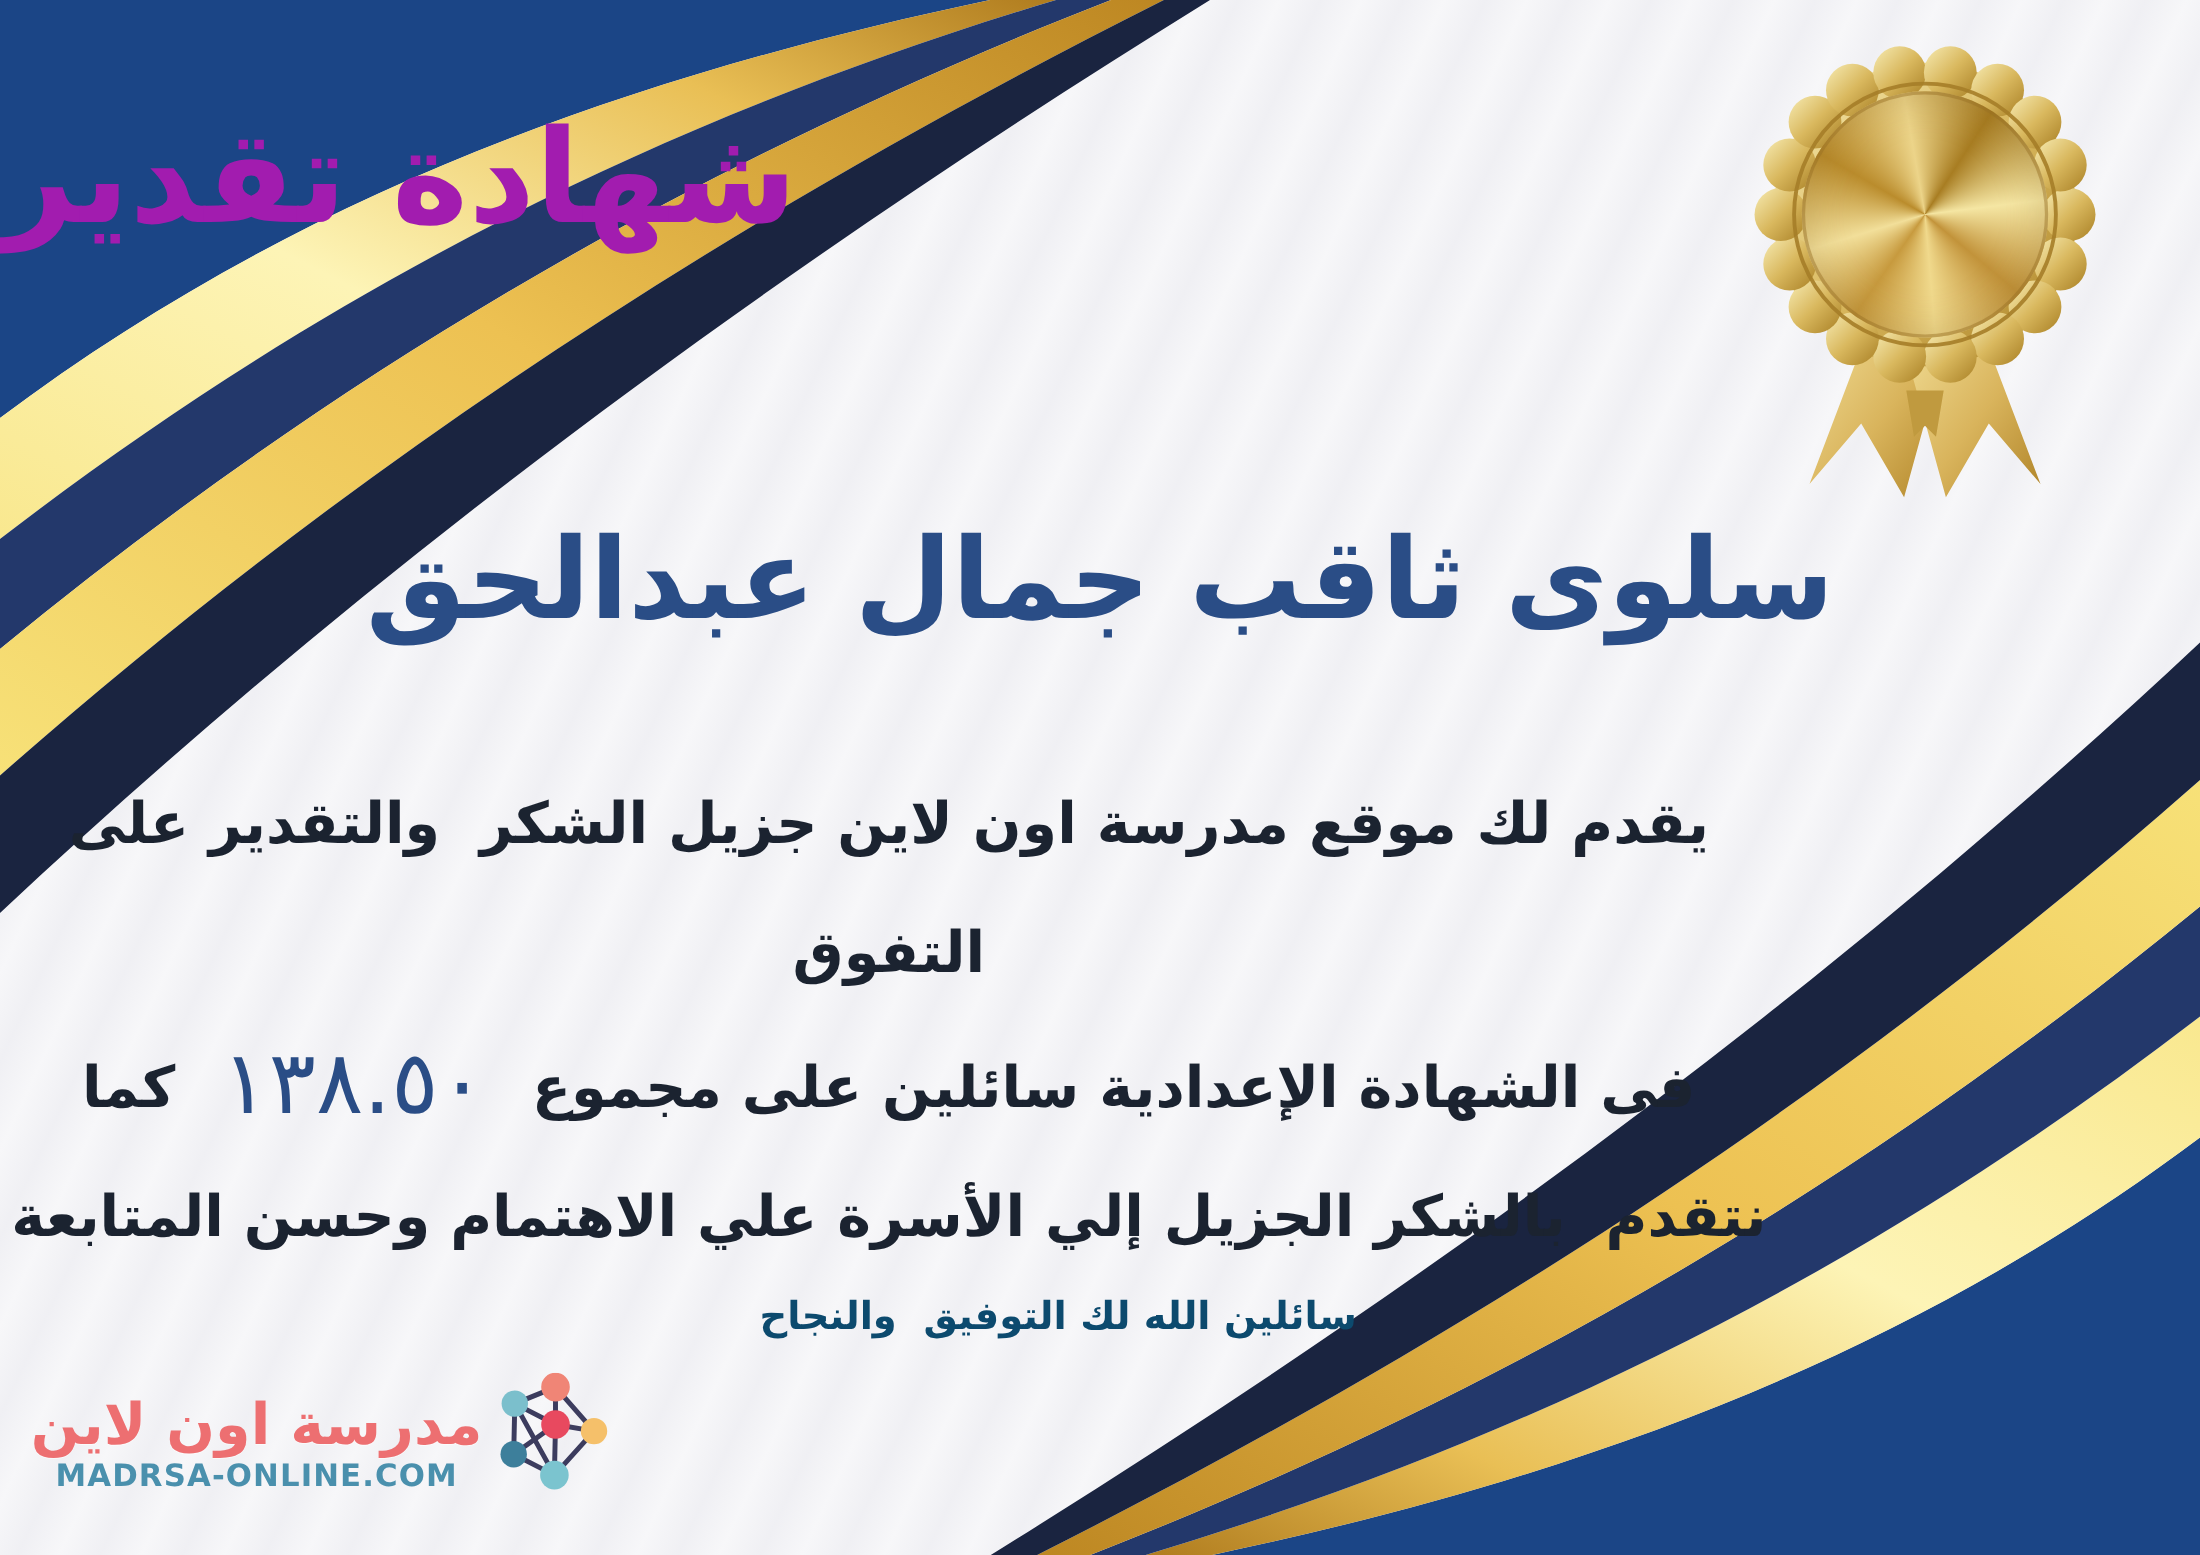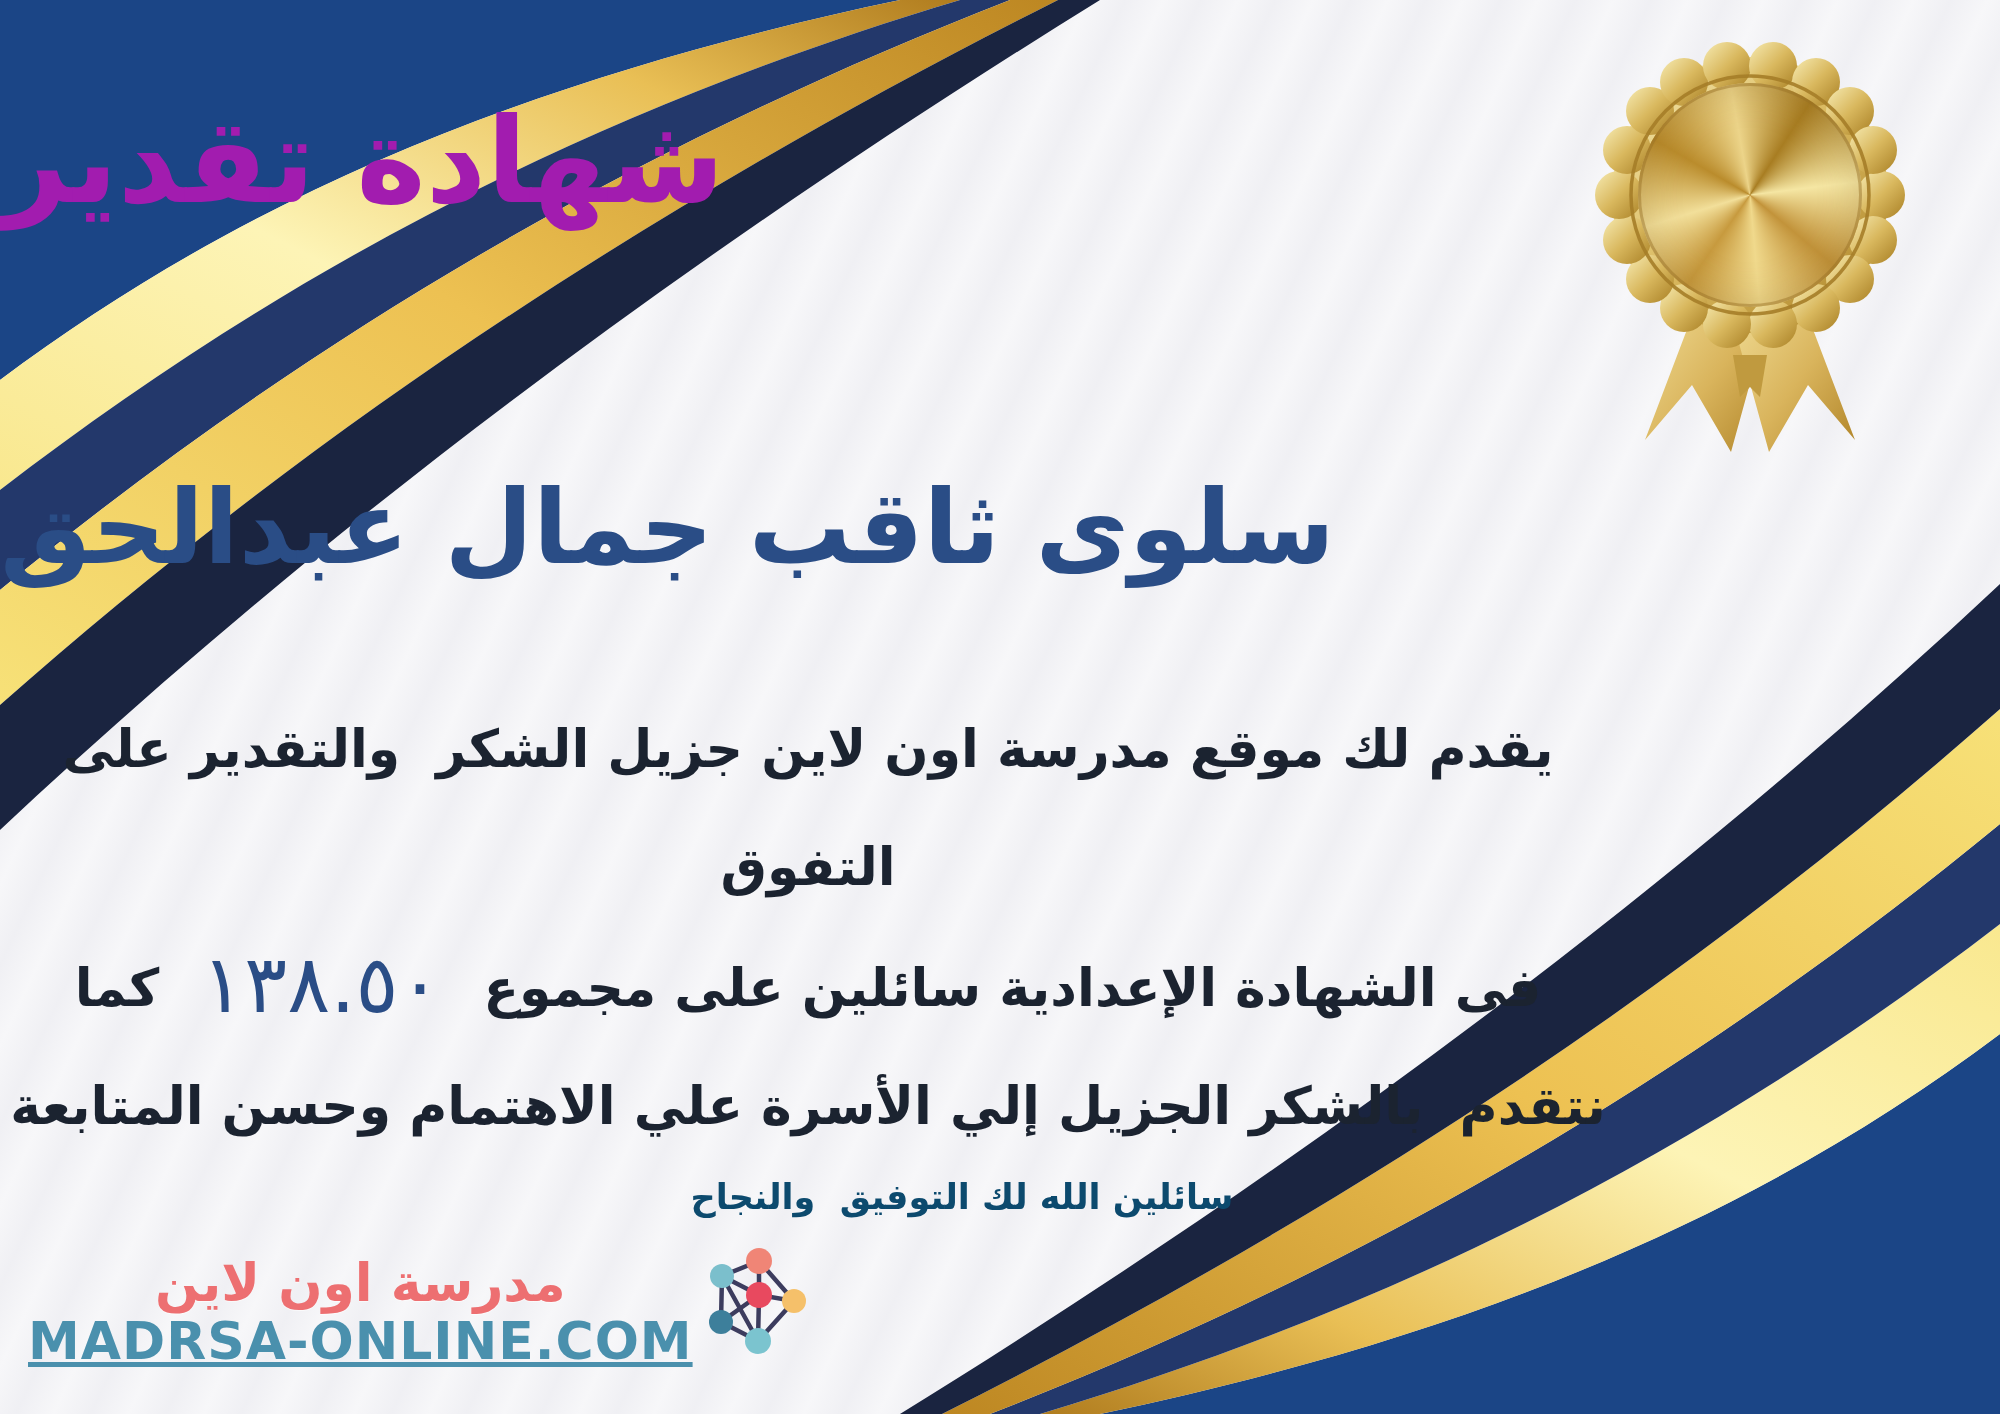--- a/index.html
+++ b/index.html
@@ -21,21 +21,21 @@
   .content { position:absolute; inset:0; z-index:2; }
 
   .cert-title {
     position:absolute; top:92px; left:0; width:1748px;
     text-align:left; direction:rtl;
     font-size:118px; font-weight:bold; color:#a21caf;
     letter-spacing:0;
   }
   .cert-name {
     position:absolute; top:468px; left:0; width:2000px;
-    text-align:left; direction:rtl;
+    text-align:center; direction:rtl;
     font-size:102px; font-weight:bold; color:#2a4d86;
   }
   .cert-body {
     position:absolute; top:690px; left:0; width:1616px;
     text-align:center; direction:rtl;
     color:#1b2330; font-size:52px; font-weight:bold;
   }
   .cert-body .line { line-height:118px; white-space:pre-wrap; }
   .score-number {
     display:inline-block; color:#2a4d86; font-size:80px; font-weight:normal;
@@ -64,21 +64,21 @@
   .site-logo {
     position:absolute; left:28px; top:1248px; z-index:2;
     display:flex; flex-direction:row; align-items:center; gap:14px;
   }
   .logo-text { display:flex; flex-direction:column; align-items:center; }
   .logo-arabic {
     direction:rtl; color:#ed6f71; font-size:52px; font-weight:bold; line-height:1.1;
     text-shadow:0 1px 0 rgba(255,255,255,.6);
   }
   .logo-url {
-    color:#4a90ad; font-size:52px; font-weight:bold; letter-spacing:1px; line-height:1.15;text-decoration:underline;
+    color:#4a90ad; font-size:28px; font-weight:bold; letter-spacing:1px; line-height:1.15;
   }
 </style>
 </head>
 <body>
 
 <div class="stage">
 
   <div class="bg-stripes"></div>
 
   <svg class="corners" width="2000" height="1414" viewBox="0 0 2000 1414" aria-hidden="true">

